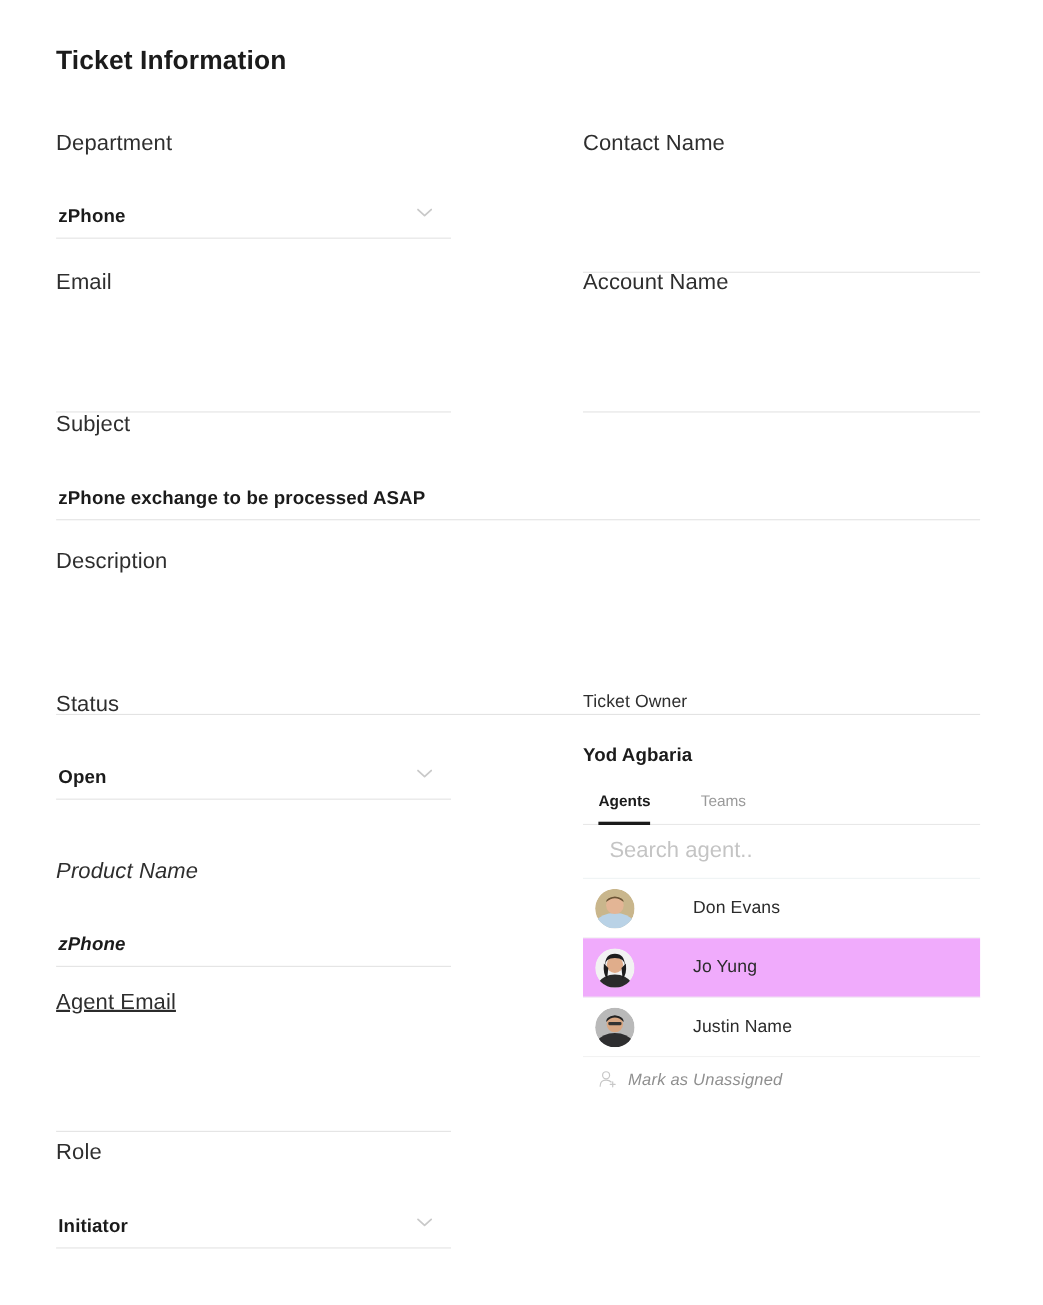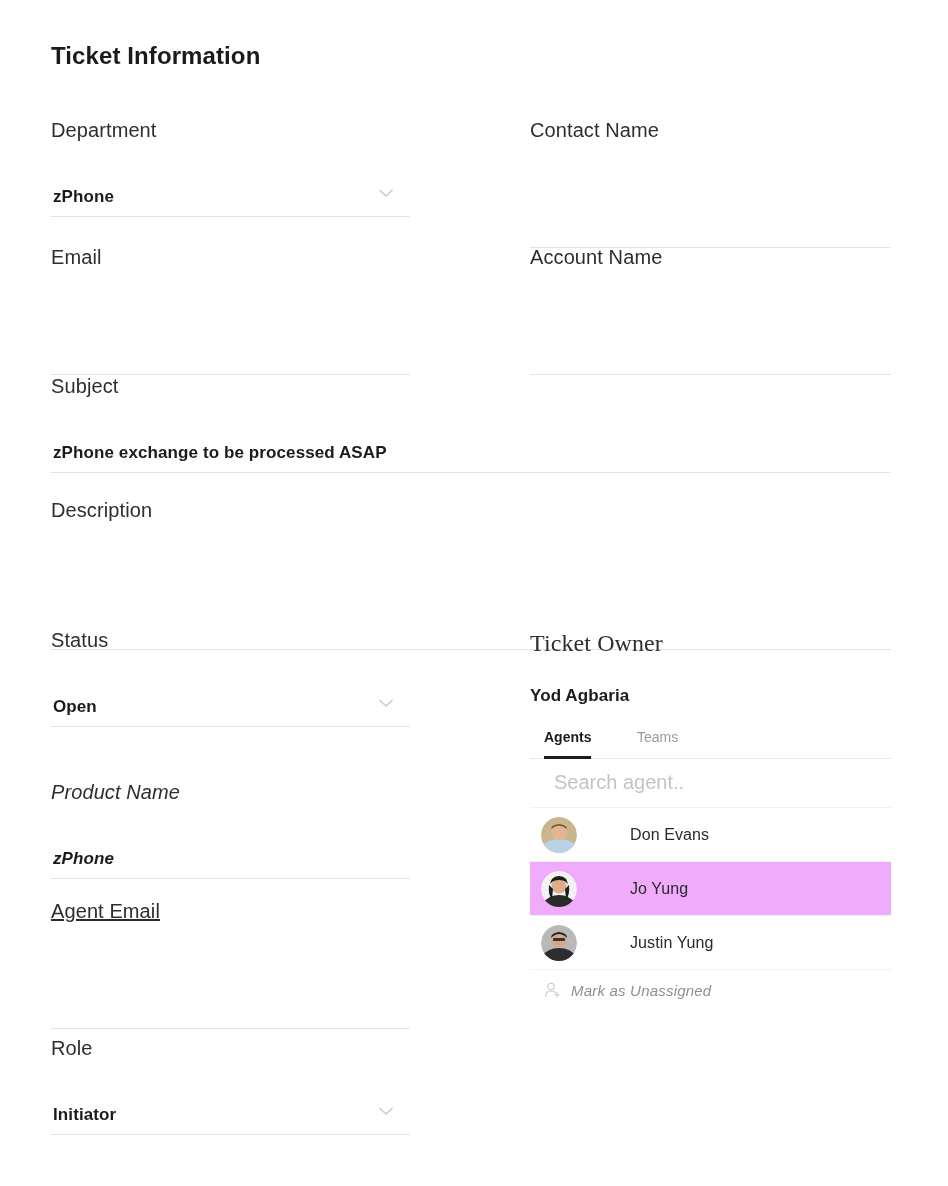--- a/index.html
+++ b/index.html
@@ -45,21 +45,21 @@
   }
   .chev svg{display:block;}
 
   
   .col-l{left:51px;width:359px;}
   .col-r{left:530px;width:361px;}
   .col-full{left:51px;width:840px;}
 
   
   .owner-wrap{position:absolute;left:530px;top:630px;width:361px;}
-  .owner-label{font-size:24px;color:#2e2e2e;letter-spacing:.1px;font-family:Liberation Serif, serif;}
+  .owner-label{font-size:16px;color:#2e2e2e;letter-spacing:.1px;}
   .owner-name{
     margin-top:29px;font-size:17px;font-weight:bold;color:#1b1b1b;
     letter-spacing:.1px;
   }
   .tabs{
     position:relative;margin-top:22px;height:30px;
     border-bottom:1px solid #e8e8e8;
   }
   .tab{
     position:absolute;top:0;font-size:14px;line-height:19px;
@@ -245,21 +245,21 @@
     <div class="agent-row">
       <span class="avatar">
         <svg viewBox="0 0 36 36">
           <circle cx="18" cy="18" r="18" fill="#b9b9b9"></circle>
           <path d="M1 31 Q7 23 18 23 Q29 23 35 31 L35 36 L1 36 Z" fill="#2e2e30"></path>
           <circle cx="18" cy="15" r="7.5" fill="#d9a783"></circle>
           <path d="M10 13 Q18 5 26 13 Q26 8 18 7 Q10 8 10 13 Z" fill="#222"></path>
           <rect x="12" y="13" width="12" height="3" rx="1" fill="#333"></rect>
         </svg>
       </span>
-      <span class="agent-name">Justin Yung</span>
+      <span class="agent-name">Justin Name</span>
     </div>
 
     <div class="unassigned">
       <span class="ua-icon">
         <svg viewBox="0 0 18 18">
           <circle cx="7" cy="5.5" r="3.2" fill="none" stroke="#9a9a9a" stroke-width="1.1"></circle>
           <path d="M1.6 15.5 Q1.6 10 7 10 Q10 10 11.6 11.6" fill="none" stroke="#9a9a9a" stroke-width="1.1" stroke-linecap="round"></path>
           <path d="M13 11.5 L13 16 M10.8 13.8 L15.2 13.8" stroke="#9a9a9a" stroke-width="1.1" stroke-linecap="round"></path>
         </svg>
       </span>

